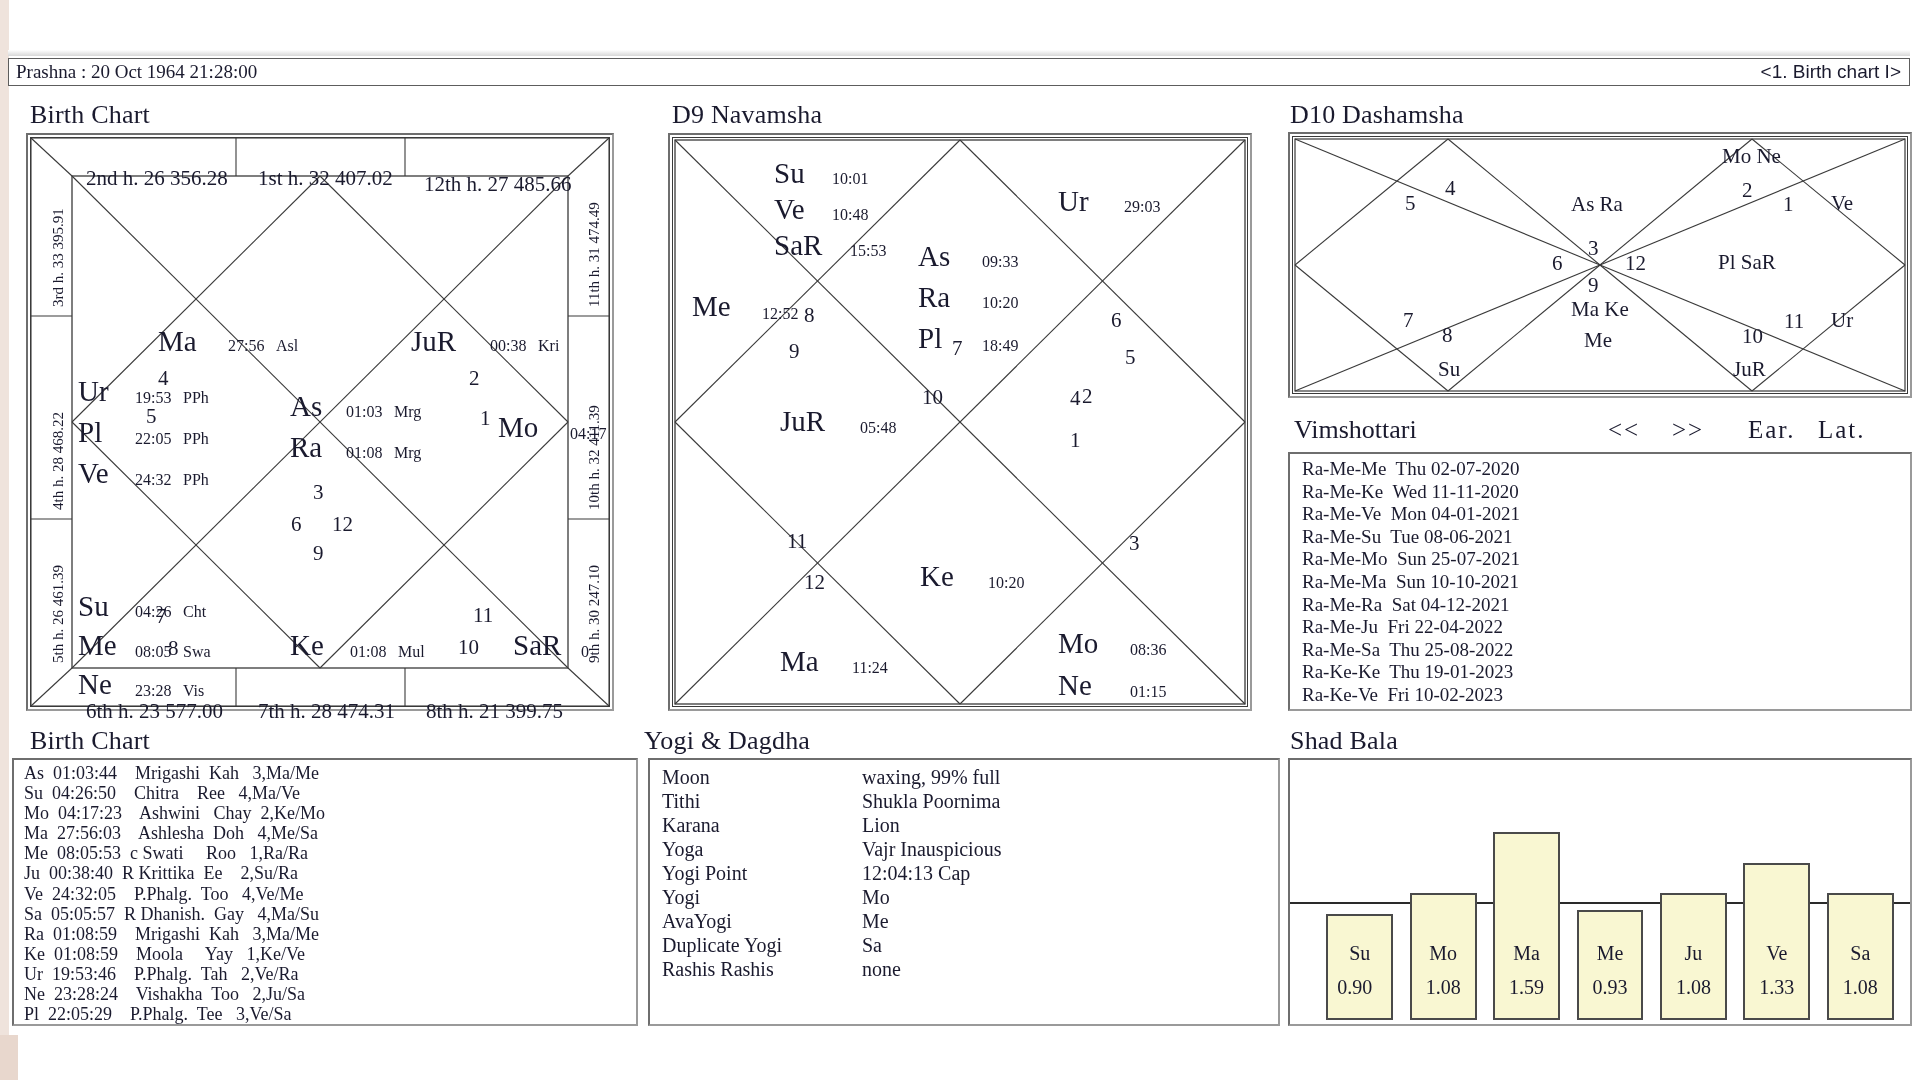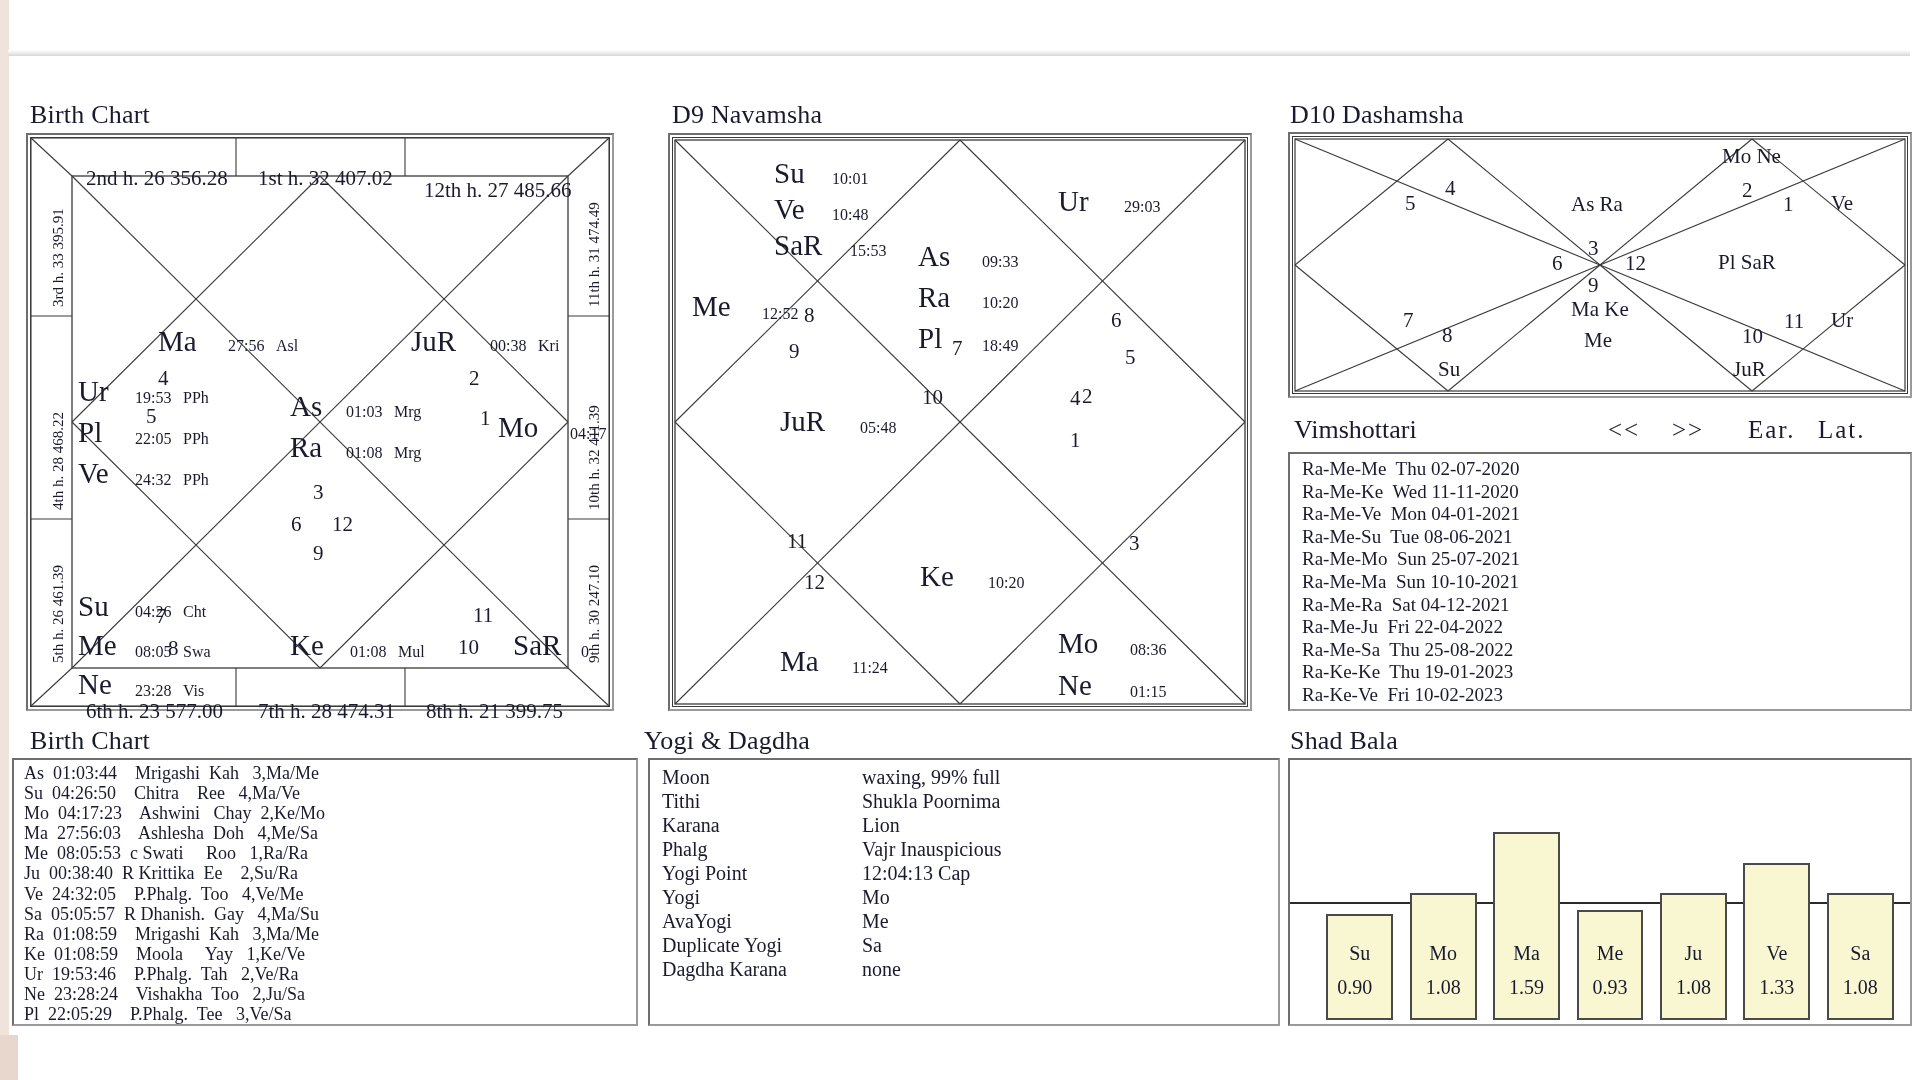--- a/index.html
+++ b/index.html
@@ -78,20 +78,24 @@
 </style>
 </head>
 <body>
 
 <div class="page">
 
   <div class="tan-strip"></div>
   <div class="tan-bottom"></div>
 
   <div class="tb-shadow"></div>
+  <div class="titlebar">
+    <span class="tb-left">Prashna :   20 Oct 1964  21:28:00</span>
+    <span class="tb-right">&lt;1. Birth chart I&gt;</span>
+  </div>
 
   <div class="sect-title" style="left:30px;top:100px;">Birth Chart</div>
   <div class="sect-title" style="left:672px;top:100px;">D9 Navamsha</div>
   <div class="sect-title" style="left:1290px;top:100px;">D10 Dashamsha</div>
   <div class="sect-title" style="left:30px;top:726px;">Birth Chart</div>
   <div class="sect-title" style="left:644px;top:726px;">Yogi &amp; Dagdha</div>
   <div class="sect-title" style="left:1290px;top:726px;">Shad Bala</div>
 
   <div class="frame" style="left:26px;top:133px;width:588px;height:578px;">
     <div class="frame-in"></div>
@@ -121,21 +125,21 @@
       <line x1="44" y1="41" x2="540" y2="533"></line>
       <line x1="540" y1="41" x2="44" y2="533"></line>
       <line x1="292" y1="41" x2="44" y2="287"></line>
       <line x1="292" y1="41" x2="540" y2="287"></line>
       <line x1="292" y1="533" x2="44" y2="287"></line>
       <line x1="292" y1="533" x2="540" y2="287"></line>
     </svg>
 
     <div class="ct edge" style="left:58px;top:10px;">2nd h.  26  356.28</div>
     <div class="ct edge" style="left:230px;top:10px;">1st h.  32  407.02</div>
-    <div class="ct edge" style="left:396px;top:22px;">12th h.  27  485.66</div>
+    <div class="ct edge" style="left:396px;top:16px;">12th h.  27  485.66</div>
 
     <div class="ct edge" style="left:58px;top:543px;">6th h.  23  577.00</div>
     <div class="ct edge" style="left:230px;top:543px;">7th h.  28  474.31</div>
     <div class="ct edge" style="left:398px;top:543px;">8th h.  21  399.75</div>
 
     <div class="edge-v" style="left:22px;top:172px;">3rd h.  33  395.91</div>
     <div class="edge-v" style="left:22px;top:375px;">4th h.  28  468.22</div>
     <div class="edge-v" style="left:22px;top:528px;">5th h.  26  461.39</div>
 
     <div class="edge-v" style="left:558px;top:172px;">11th h.  31  474.49</div>
@@ -349,41 +353,41 @@
         </div>
         <div class="r">
           <div class="k">Tithi</div>
           <div class="v">Shukla  Poornima</div>
         </div>
         <div class="r">
           <div class="k">Karana</div>
           <div class="v">Lion</div>
         </div>
         <div class="r">
-          <div class="k">Phalg</div>
+          <div class="k">Yoga</div>
           <div class="v">Vajr Inauspicious</div>
         </div>
         <div class="r">
           <div class="k">Yogi Point</div>
           <div class="v">12:04:13 Cap</div>
         </div>
         <div class="r">
           <div class="k">Yogi</div>
           <div class="v">Mo</div>
         </div>
         <div class="r">
           <div class="k">AvaYogi</div>
           <div class="v">Me</div>
         </div>
         <div class="r">
           <div class="k">Duplicate Yogi</div>
           <div class="v">Sa</div>
         </div>
         <div class="r">
-          <div class="k">Dagdha Karana</div>
+          <div class="k">Rashis Rashis</div>
           <div class="v">none</div>
         </div>
       </div>
   </div>
 
   <div class="sb-box" style="left:1288px;top:758px;width:624px;height:268px;">
     <div class="sb-inner" id="sb-inner">
         <div class="sb-base" style="left: 0px; top: 142px; width: 620px;"></div>
         <div class="sb-bar" style="left: 36.3429px; width: 66.7429px; top: 153.8px; height: 106.2px; background: rgb(249, 247, 210); border-color: rgb(74, 74, 74);"></div>
         <div class="sb-lbl" style="left: 36.3429px; width: 66.7429px; top: 182px;">Su</div>

